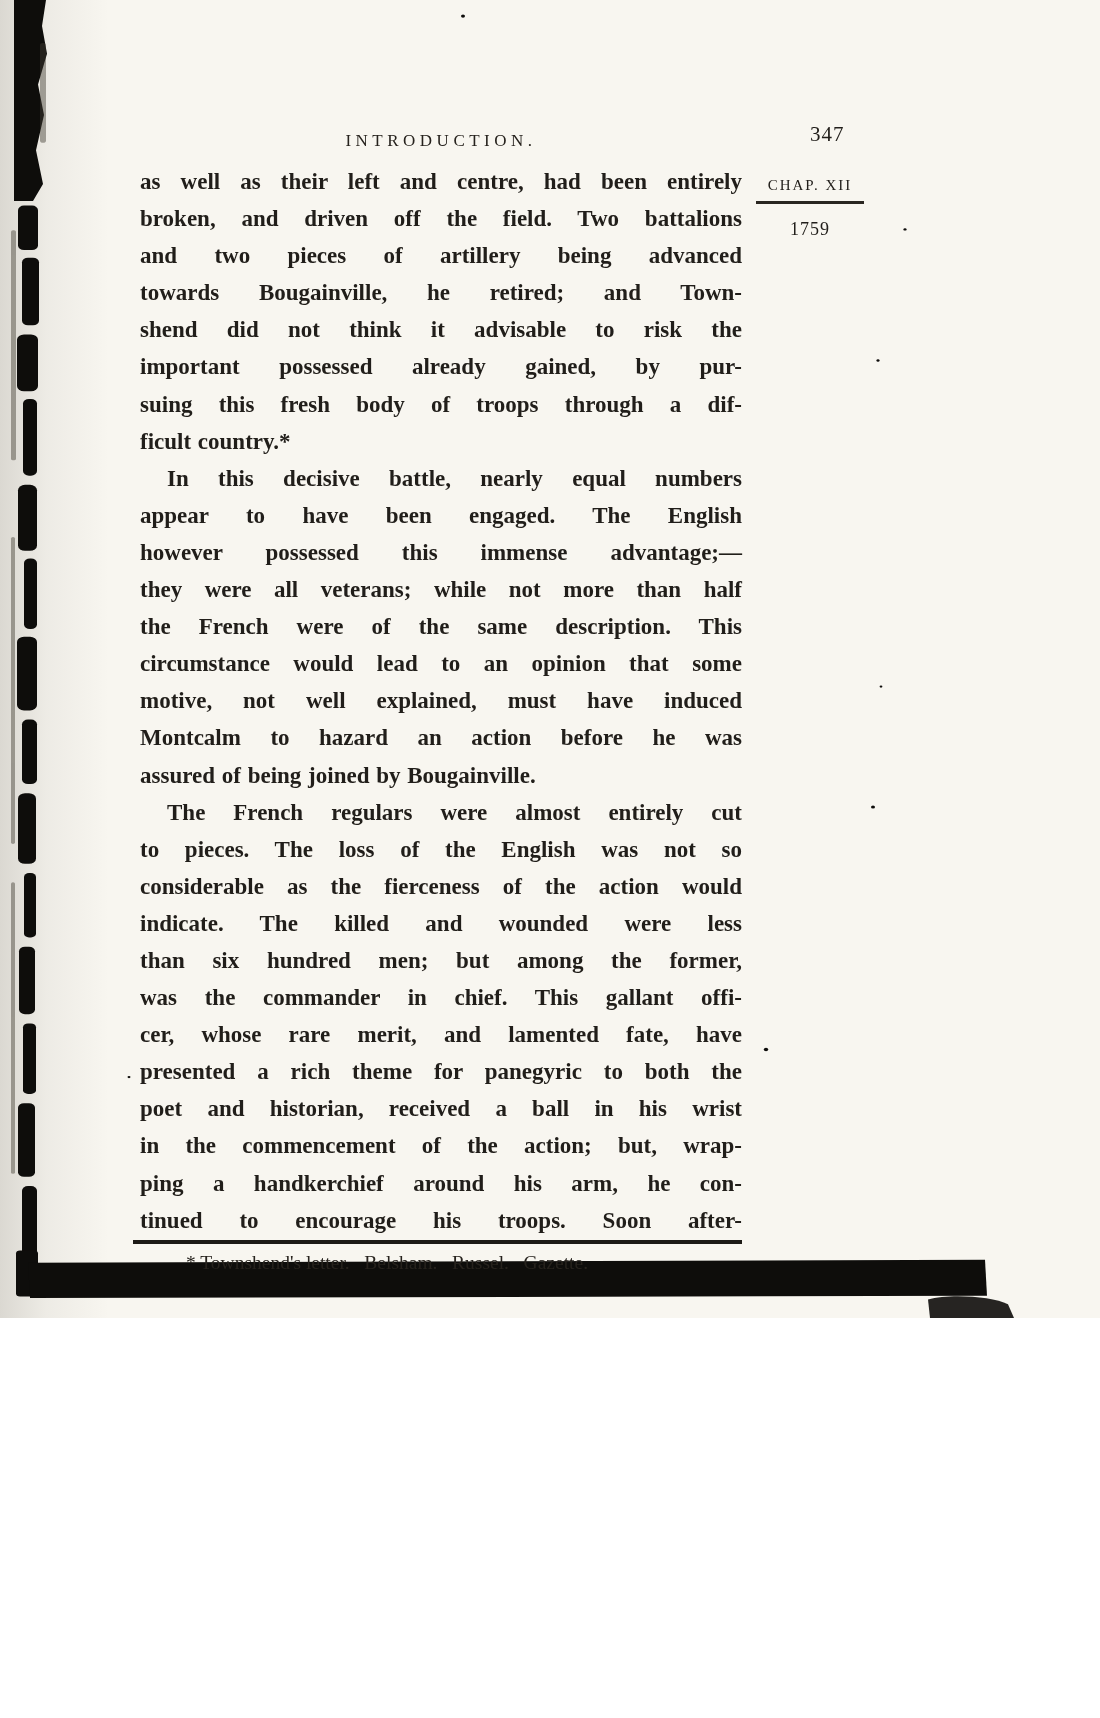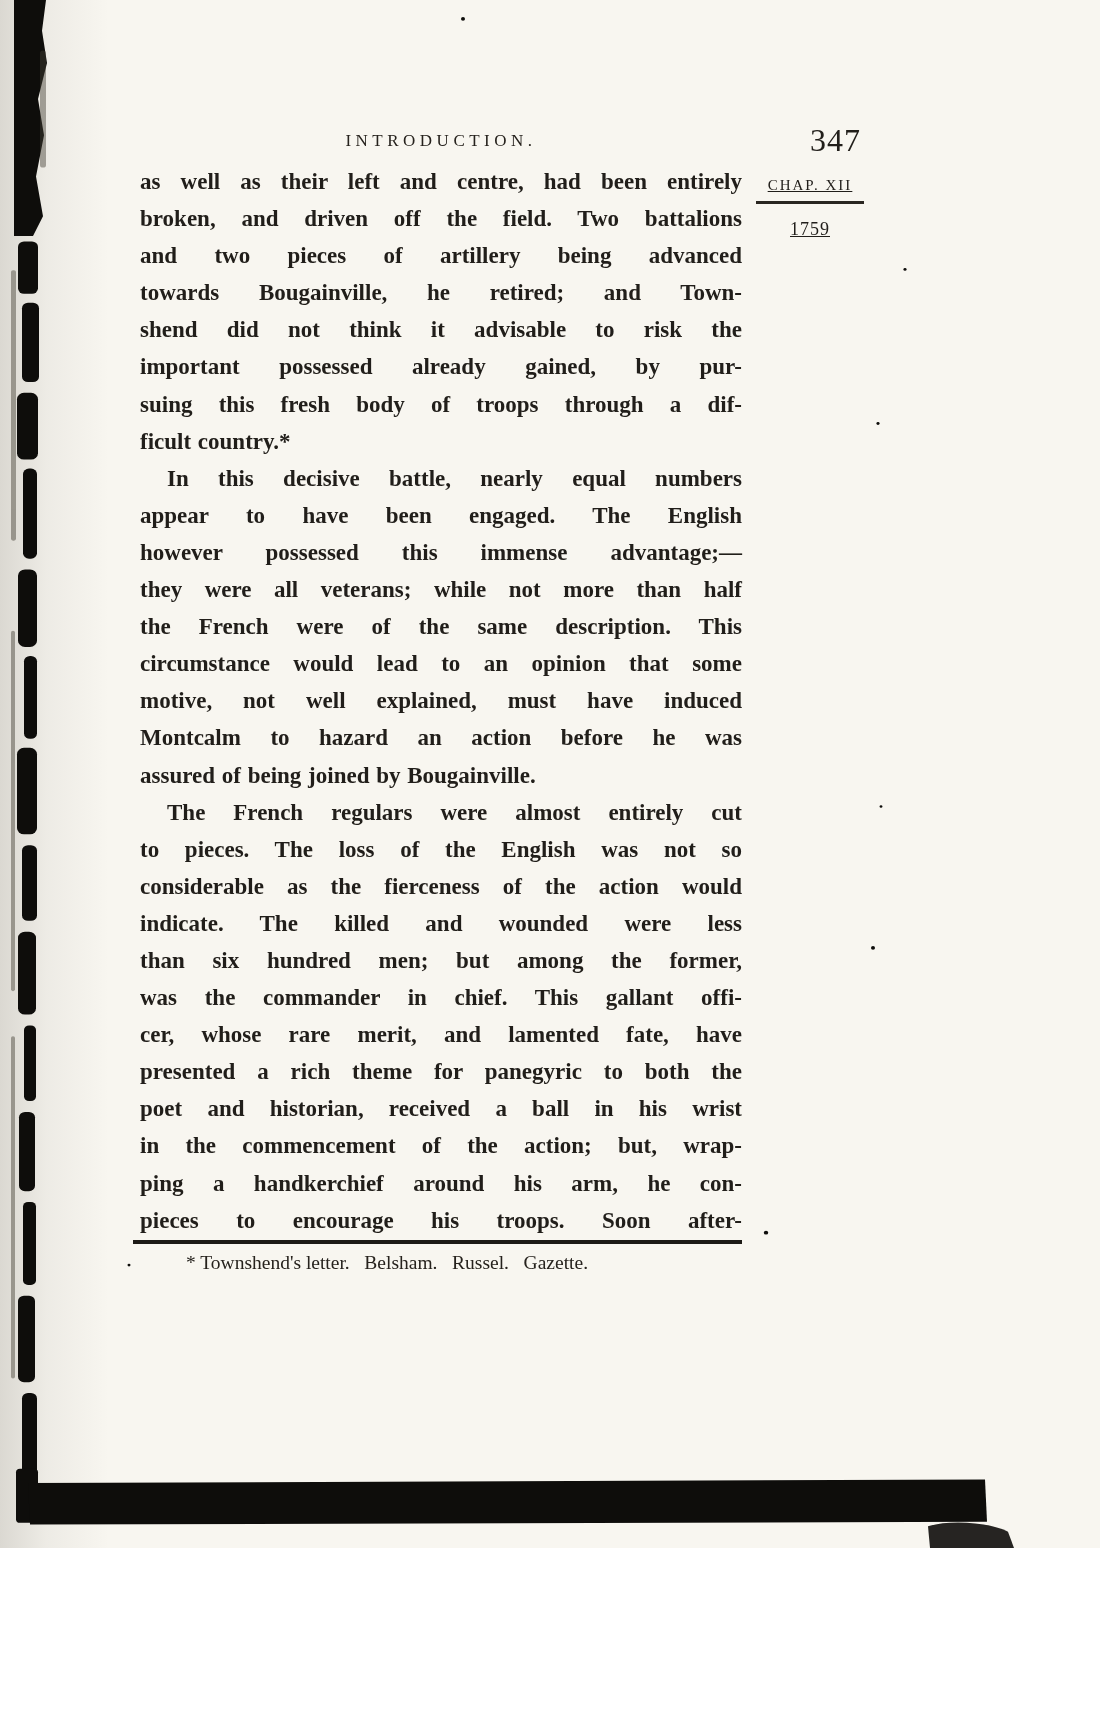--- a/index.html
+++ b/index.html
@@ -1,20 +1,20 @@
 <!DOCTYPE html>
 <html style="--paper: #f8f6f0; --ink: #211e1a;"><head>
 <meta charset="utf-8">
 <style>
   * { margin: 0; padding: 0; box-sizing: border-box; }
   html, body { background: #ffffff; }
   .page {
     position: relative;
     width: 1100px;
-    height: 1548px;
+    height: 1318px;
     overflow: hidden;
     background: var(--paper, #f8f6f0);
     color: var(--ink, #211e1a);
     font-family: "Liberation Serif", "DejaVu Serif", serif;
   }
   .page::before { 
     content: "";
     position: absolute; inset: 0;
     background: linear-gradient(90deg, rgba(40,35,25,0.14) 0px, rgba(40,35,25,0.05) 46px, rgba(0,0,0,0) 110px);
     pointer-events: none;
@@ -28,28 +28,27 @@
     position: absolute;
     left: 140px; top: 131px; width: 602px;
     text-align: center;
     font-size: 17px;
     letter-spacing: 4.5px;
     color: #26221d;
   }
   .page-number {
     position: absolute;
     left: 810px; top: 122px;
-    font-size: 32px;
+    font-size: 21px;
     letter-spacing: 1px;
   }
   .margin-note {
     position: absolute;
     left: 756px; top: 177px; width: 108px;
     text-align: center;
-    text-decoration: underline;
   }
   .margin-chapter {
     font-size: 15px;
     letter-spacing: 2px;
     white-space: nowrap;
   }
   .margin-rule {
     margin-top: 7px;
     height: 2.5px;
     background: #2a2621;
@@ -168,20 +167,20 @@
         <div class="text-line">to pieces.  The loss of the English was not so</div>
         <div class="text-line">considerable as the fierceness of the action would</div>
         <div class="text-line">indicate.  The killed and wounded were less</div>
         <div class="text-line">than six hundred men; but among the former,</div>
         <div class="text-line">was the commander in chief.  This gallant offi-</div>
         <div class="text-line">cer, whose rare merit, and lamented fate, have</div>
         <div class="text-line">presented a rich theme for panegyric to both the</div>
         <div class="text-line">poet and historian, received a ball in his wrist</div>
         <div class="text-line">in the commencement of the action; but, wrap-</div>
         <div class="text-line">ping a handkerchief around his arm, he con-</div>
-        <div class="text-line">pieces to encourage his troops.  Soon after-</div>
+        <div class="text-line">tinued to encourage his troops.  Soon after-</div>
       </div>
     </div>
 
   <div class="footnote-rule"></div>
   <div class="footnote">* Townshend's letter.   Belsham.   Russel.   Gazette.</div>
 
 </div>
 
 </body></html>

